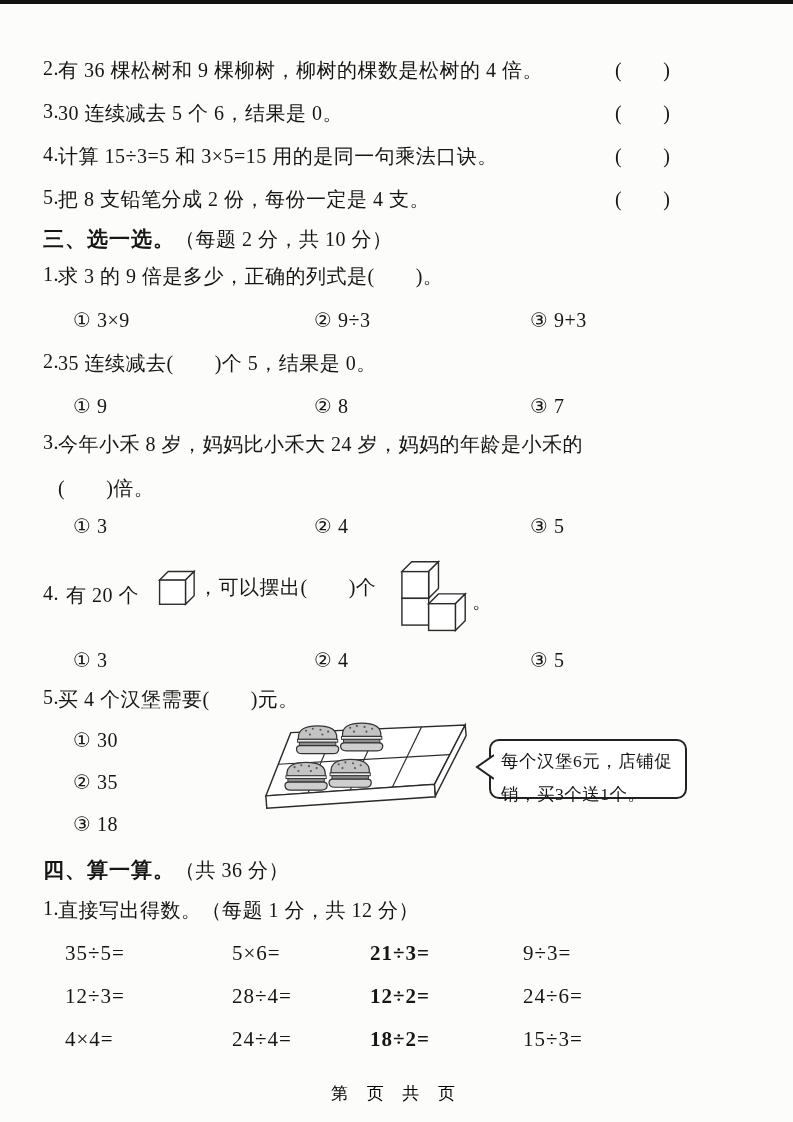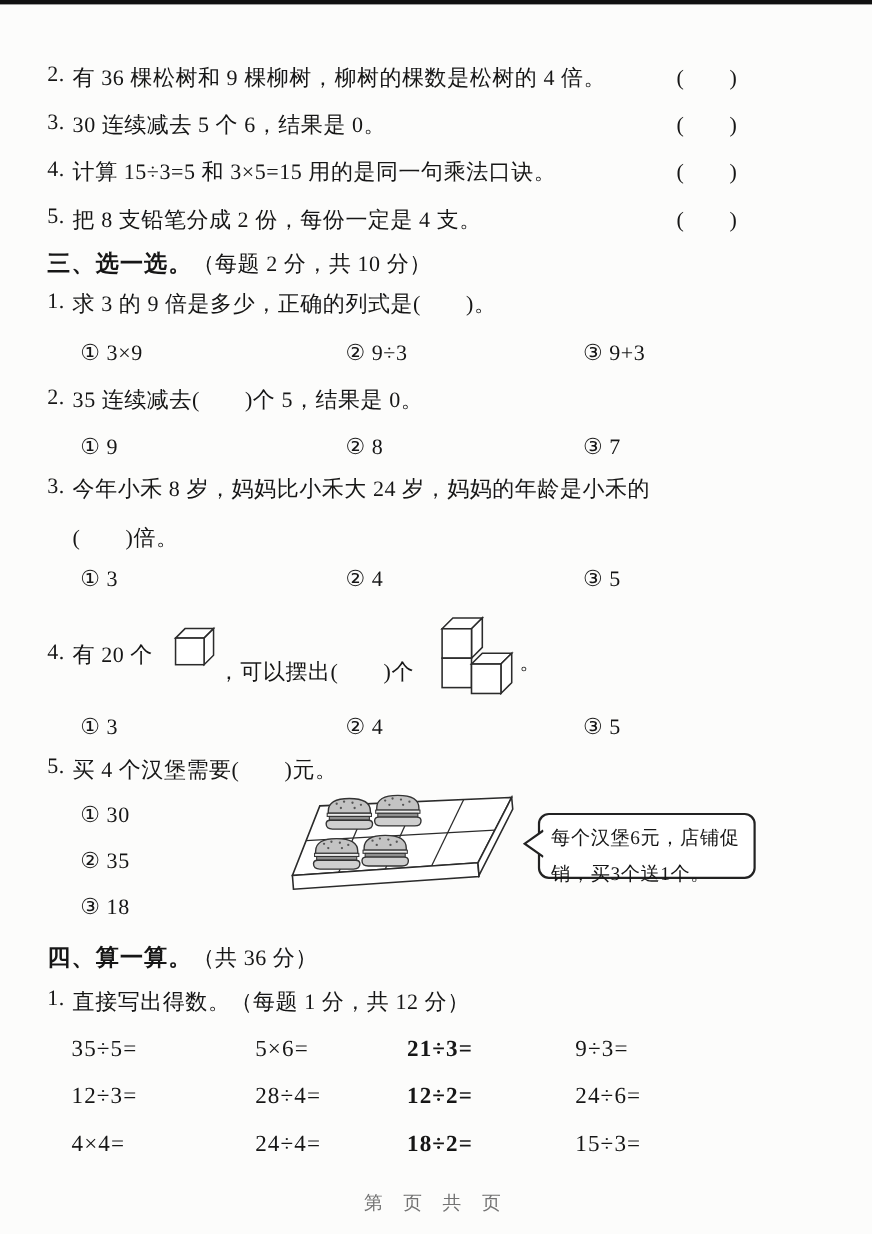--- a/index.html
+++ b/index.html
@@ -7,21 +7,21 @@
     position:relative;width:793px;height:1122px;margin:0 auto;
     background:#fcfcfb;color:#161616;overflow:hidden;
     font-family:"Liberation Serif","DejaVu Serif","DejaVu Sans",serif;
     font-size:20px;letter-spacing:.5px;
   }
   .abs{position:absolute;}
   .t{white-space:pre-wrap;}
   .row{position:absolute;left:0;width:100%;height:30px;}
   .row > span{position:absolute;top:0;}
   .num{left:43px;}
-  .txt{left:66px;text-align:right;}
+  .txt{left:58px;text-align:right;}
   .bracket{left:615px;}
   .opt1{left:73px;}
   .opt2{left:314px;}
   .opt3{left:530px;}
   .head-b{
     font-family:"Liberation Sans","DejaVu Sans",sans-serif;
     font-weight:bold;font-size:21px;letter-spacing:1px;
   }
   .head-s{font-size:20px;}
   .calc-cell{font-size:21px;letter-spacing:1px;}
@@ -30,21 +30,21 @@
   .bubble{
     position:absolute;left:489px;top:739px;width:198px;height:60px;
     border:2px solid #222;border-radius:10px;background:#fff;
     padding:4px 8px 0 10px;box-sizing:border-box;
     font-size:17.5px;line-height:33px;z-index:1;
   }
   .bubble-tail{position:absolute;left:474px;top:752px;z-index:2;}
   .footer{
     position:absolute;top:1082px;left:0;width:100%;text-align:center;
     font-family:"Liberation Sans","DejaVu Sans",sans-serif;
-    font-size:17px;letter-spacing:7px;color:#737373;
+    font-size:17px;letter-spacing:7px;color:#000000;
   }
   svg{display:block;}
 </style>
 </head>
 <body>
 
 <div class="page">
   <div class="topbar"></div>
 
   <div class="row" style="top:57px">
@@ -106,21 +106,21 @@
   </div>
 
   <div class="abs" style="top:552px;left:0;width:100%;height:90px">
     <span class="t abs" style="left:43px;top:30px">4.</span>
     <span class="t abs" style="left:66px;top:30px">有 20 个</span>
     <svg class="abs" style="left:156px;top:16px" width="40" height="38" viewBox="0 0 46 44">
       <polygon points="4,14 14,4 44,4 34,14" fill="#fff" stroke="#2b2b2b" stroke-width="1.6"></polygon>
       <polygon points="34,14 44,4 44,32 34,42" fill="#fff" stroke="#2b2b2b" stroke-width="1.6"></polygon>
       <rect x="4" y="14" width="30" height="28" fill="#fff" stroke="#2b2b2b" stroke-width="1.6"></rect>
     </svg>
-    <span class="t abs" style="left:198px;top:45px">，可以摆出(　　)个</span>
+    <span class="t abs" style="left:198px;top:22px">，可以摆出(　　)个</span>
     <svg class="abs" style="left:398px;top:0" width="72" height="82" viewBox="0 0 80 92">
       <polygon points="4,22 15,11 45,11 34,22" fill="#fff" stroke="#2b2b2b" stroke-width="1.6"></polygon>
       <polygon points="34,22 45,11 45,41 34,52" fill="#fff" stroke="#2b2b2b" stroke-width="1.6"></polygon>
       <rect x="4" y="22" width="30" height="30" fill="#fff" stroke="#2b2b2b" stroke-width="1.6"></rect>
       <rect x="4" y="52" width="30" height="30" fill="#fff" stroke="#2b2b2b" stroke-width="1.6"></rect>
       <polygon points="34,58 45,47 75,47 64,58" fill="#fff" stroke="#2b2b2b" stroke-width="1.6"></polygon>
       <polygon points="64,58 75,47 75,77 64,88" fill="#fff" stroke="#2b2b2b" stroke-width="1.6"></polygon>
       <rect x="34" y="58" width="30" height="30" fill="#fff" stroke="#2b2b2b" stroke-width="1.6"></rect>
     </svg>
     <span class="t abs" style="left:472px;top:36px">。</span>

